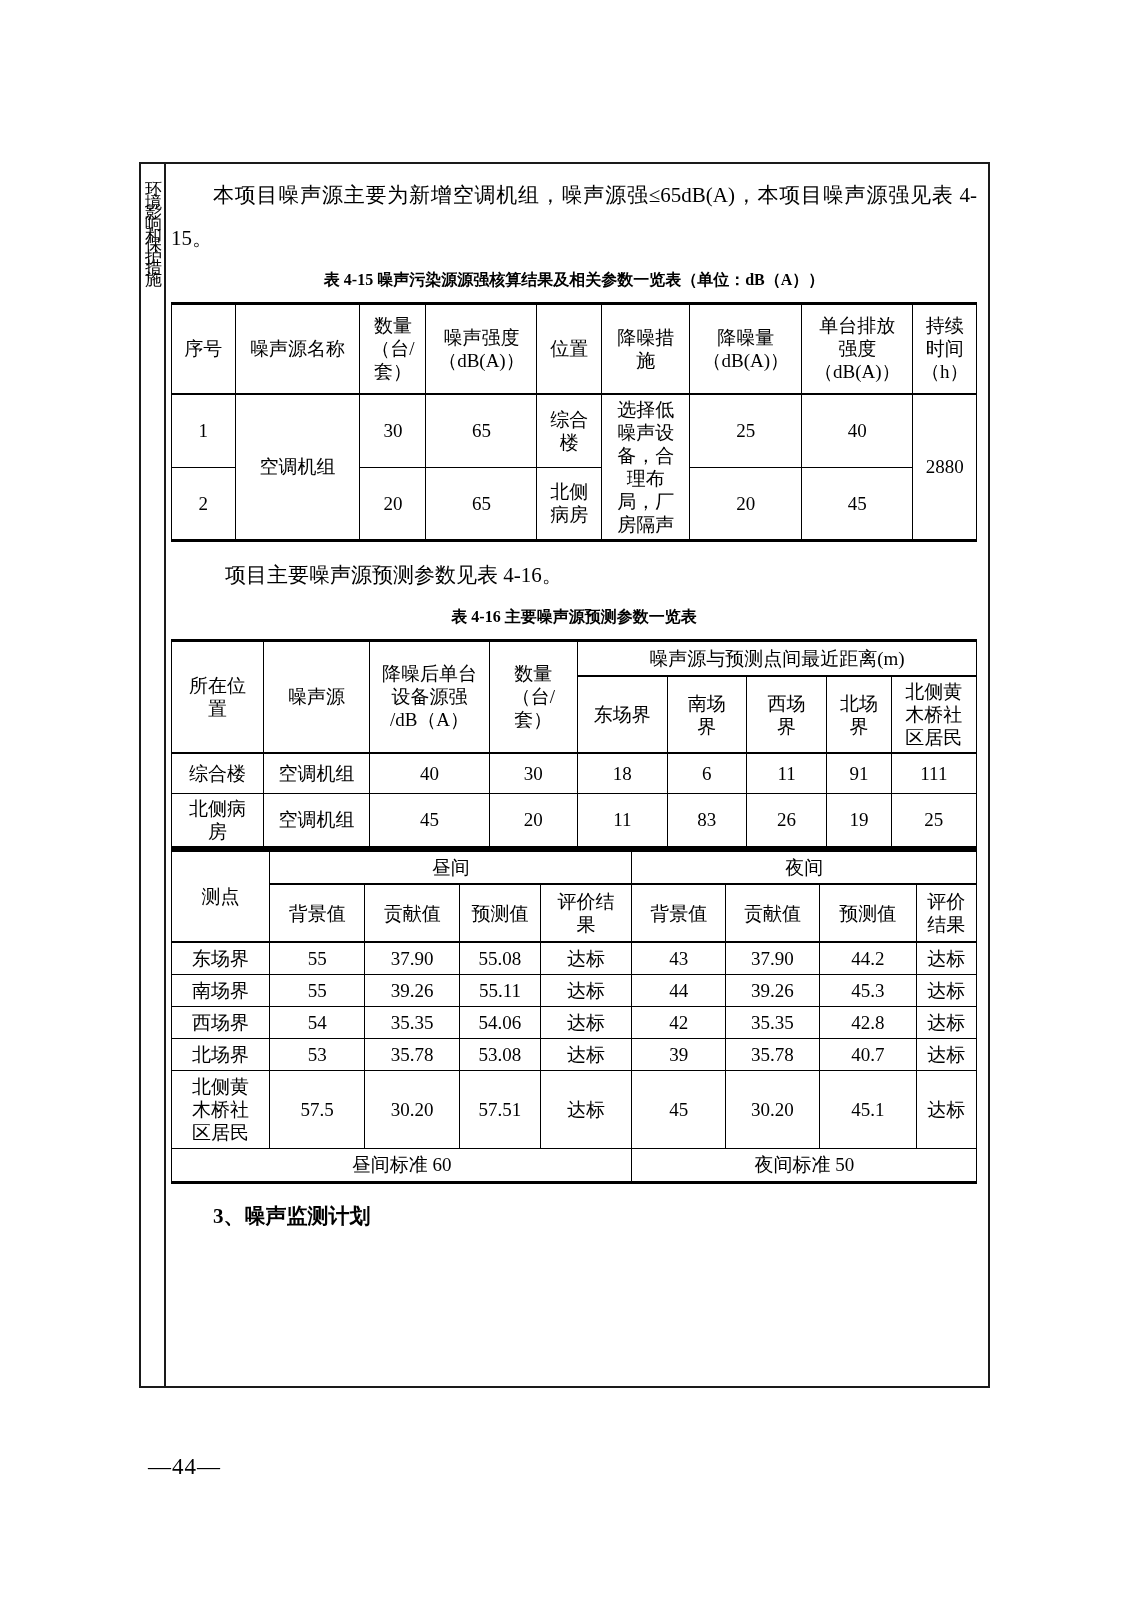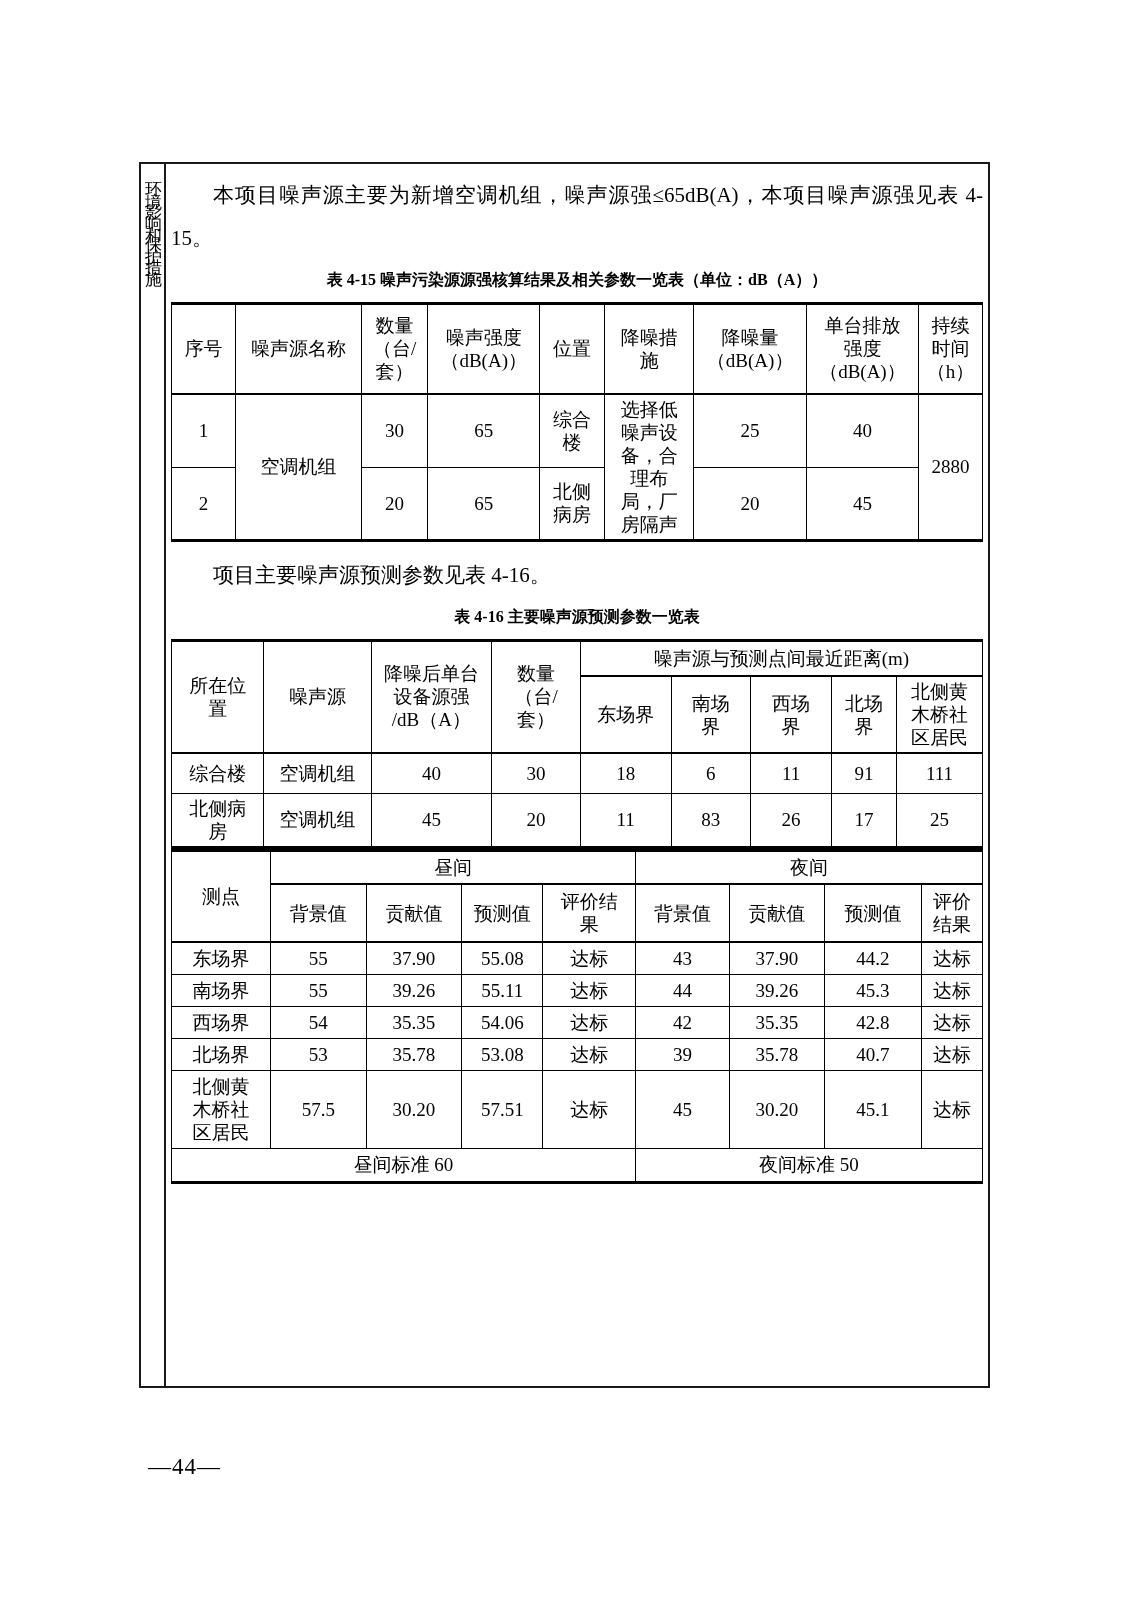--- a/index.html
+++ b/index.html
@@ -27,32 +27,32 @@
   .side-strip .vtext {
     writing-mode: vertical-lr;
     text-orientation: upright;
     font-size: 17px;
     letter-spacing: 11px;
     margin-left: 2px;
     line-height: 21px;
   }
   .content {
     flex: 1 1 auto;
-    padding: 8px 5px 10px 5px;
+    padding: 8px 11px 10px 5px;
     overflow: hidden;
   }
   .para {
     font-size: 21px;
     line-height: 43px;
     text-align: justify;
     text-indent: 2em;
   }
   .para.single { text-align: left; }
   .p1 { margin-top: 2px; }
-  .p-after-table { margin-top: 12px; }
+  .p-after-table { margin-top: 12px; margin-left: 12px; }
   .tbl-title {
     font-size: 16px;
     font-weight: bold;
     text-align: center;
     margin: 6px 0 8px 0;
     line-height: 28px;
   }
   .section-head {
     font-size: 21px;
     font-weight: bold;
@@ -233,21 +233,21 @@
         </tr>
         <tr class="h54">
           <td>北侧病
 房</td>
           <td>空调机组</td>
           <td>45</td>
           <td>20</td>
           <td>11</td>
           <td>83</td>
           <td>26</td>
-          <td>17</td>
+          <td>19</td>
           <td>25</td>
         </tr>
       </tbody>
     </table>
 
 
 
     <table>
       <colgroup>
         <col style="width:12.2%">
@@ -340,18 +340,19 @@
       </tbody>
       <tfoot>
         <tr class="h34">
           <td colspan="5">昼间标准 60</td>
           <td colspan="4">夜间标准 50</td>
         </tr>
       </tfoot>
     </table>
 
 
+    <div class="section-head">3、噪声监测计划</div>
 
 
   </div>
 </div>
 
 <div class="page-num">—44—</div>
 
 </body></html>

